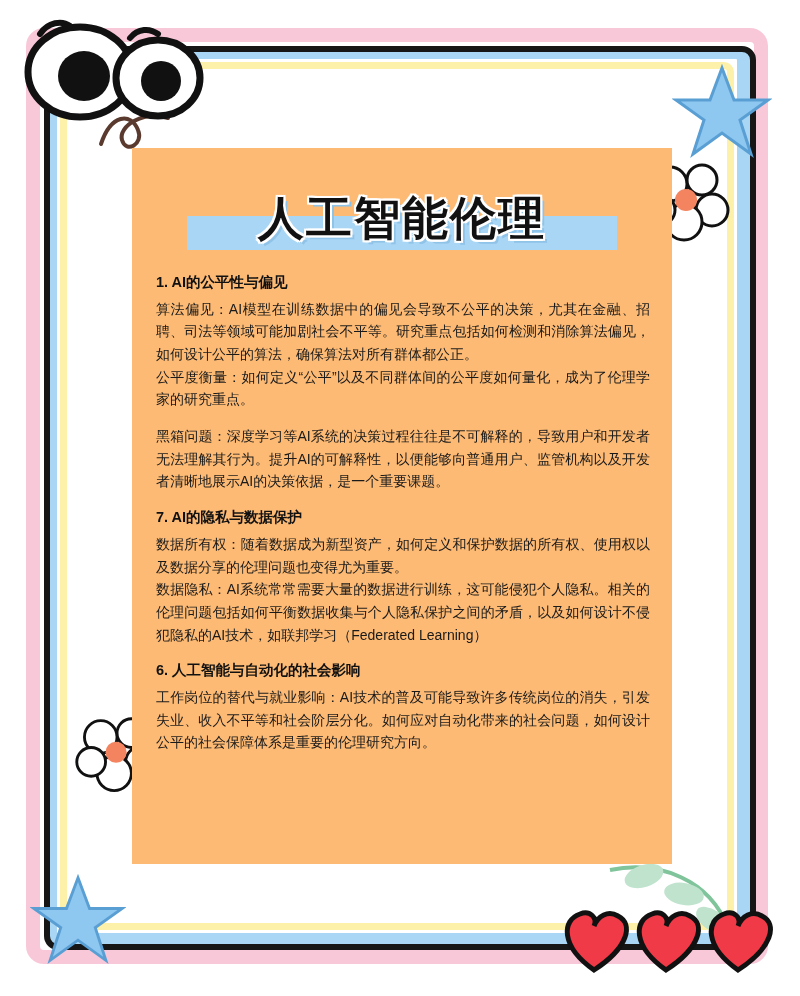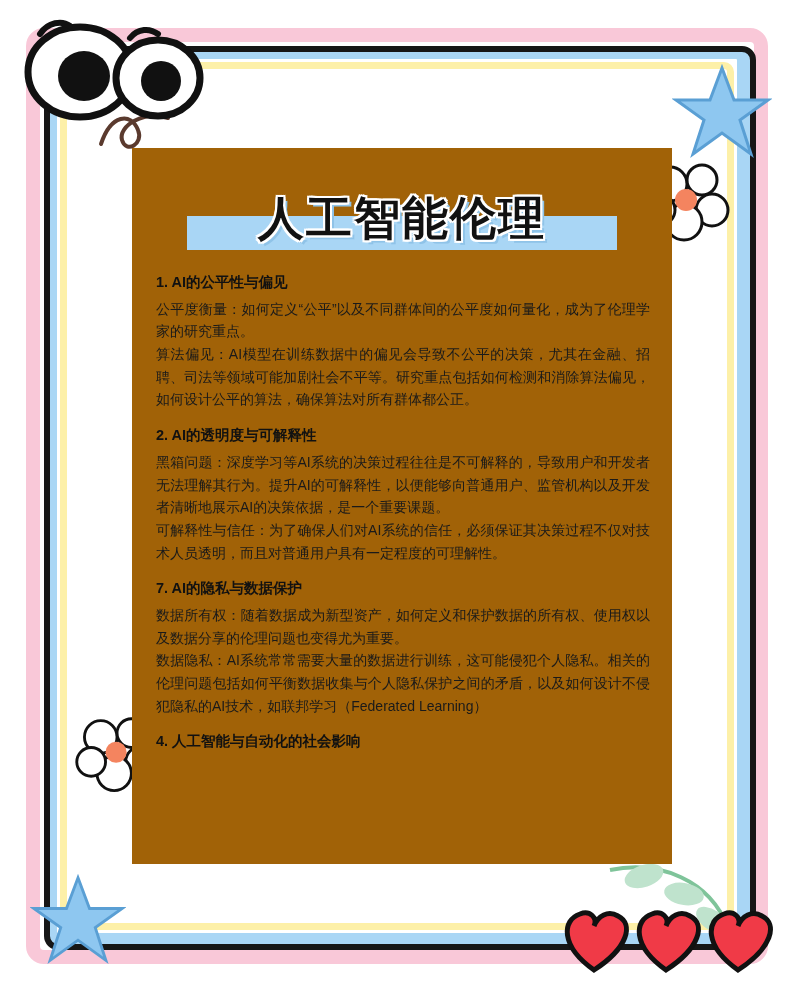--- a/index.html
+++ b/index.html
@@ -84,21 +84,21 @@
   .flower-tr { left: 640px; top: 158px; }
   .flower-bl { left: 72px; top: 712px; }
   .squiggle-tl { left: 96px; top: 104px; }
   .leaf-br { left: 600px; top: 850px; }
 
   
   .card {
     position: absolute;
     left: 132px; top: 148px;
     width: 540px; height: 716px;
-    background: #a16207;
+    background: #fdba74;
     z-index: 10;
     box-sizing: border-box;
     padding: 0;
   }
 
   .title-wrap {
     position: relative;
     height: 92px;
     margin: 24px 0 8px 0;
     text-align: center;
@@ -221,36 +221,35 @@
 
     <div class="title-wrap">
       <div class="title-bar"></div>
       <div class="title-text">人工智能伦理</div>
     </div>
 
     <div class="body">
 
       <div class="section">
         <h3>1. AI的公平性与偏见</h3>
+        <p>算法偏见：AI模型在训练数据中的偏见会导致不公平的决策，尤其在金融、招聘、司法等领域可能加剧社会不平等。研究重点包括如何检测和消除算法偏见，如何设计公平的算法，确保算法对所有群体都公正。</p>
         <p>公平度衡量：如何定义“公平”以及不同群体间的公平度如何量化，成为了伦理学家的研究重点。</p>
-        <p>算法偏见：AI模型在训练数据中的偏见会导致不公平的决策，尤其在金融、招聘、司法等领域可能加剧社会不平等。研究重点包括如何检测和消除算法偏见，如何设计公平的算法，确保算法对所有群体都公正。</p>
-      </div>
-
-      <div class="section">
-        <h3>2. AI的透明度与可解释性</h3>
+      </div>
+
+      <div class="section">
         <p>黑箱问题：深度学习等AI系统的决策过程往往是不可解释的，导致用户和开发者无法理解其行为。提升AI的可解释性，以便能够向普通用户、监管机构以及开发者清晰地展示AI的决策依据，是一个重要课题。</p>
-        <p>可解释性与信任：为了确保人们对AI系统的信任，必须保证其决策过程不仅对技术人员透明，而且对普通用户具有一定程度的可理解性。</p>
       </div>
 
       <div class="section">
         <h3>7. AI的隐私与数据保护</h3>
         <p>数据所有权：随着数据成为新型资产，如何定义和保护数据的所有权、使用权以及数据分享的伦理问题也变得尤为重要。</p>
         <p>数据隐私：AI系统常常需要大量的数据进行训练，这可能侵犯个人隐私。相关的伦理问题包括如何平衡数据收集与个人隐私保护之间的矛盾，以及如何设计不侵犯隐私的AI技术，如联邦学习（Federated Learning）</p>
       </div>
 
       <div class="section">
-        <h3>4. 人工智能与自动化的社会影响</h3>
+        <h3>6. 人工智能与自动化的社会影响</h3>
+        <p>工作岗位的替代与就业影响：AI技术的普及可能导致许多传统岗位的消失，引发失业、收入不平等和社会阶层分化。如何应对自动化带来的社会问题，如何设计公平的社会保障体系是重要的伦理研究方向。</p>
       </div>
 
     </div>
   </div>
 
 </div>
 
 </body></html>

